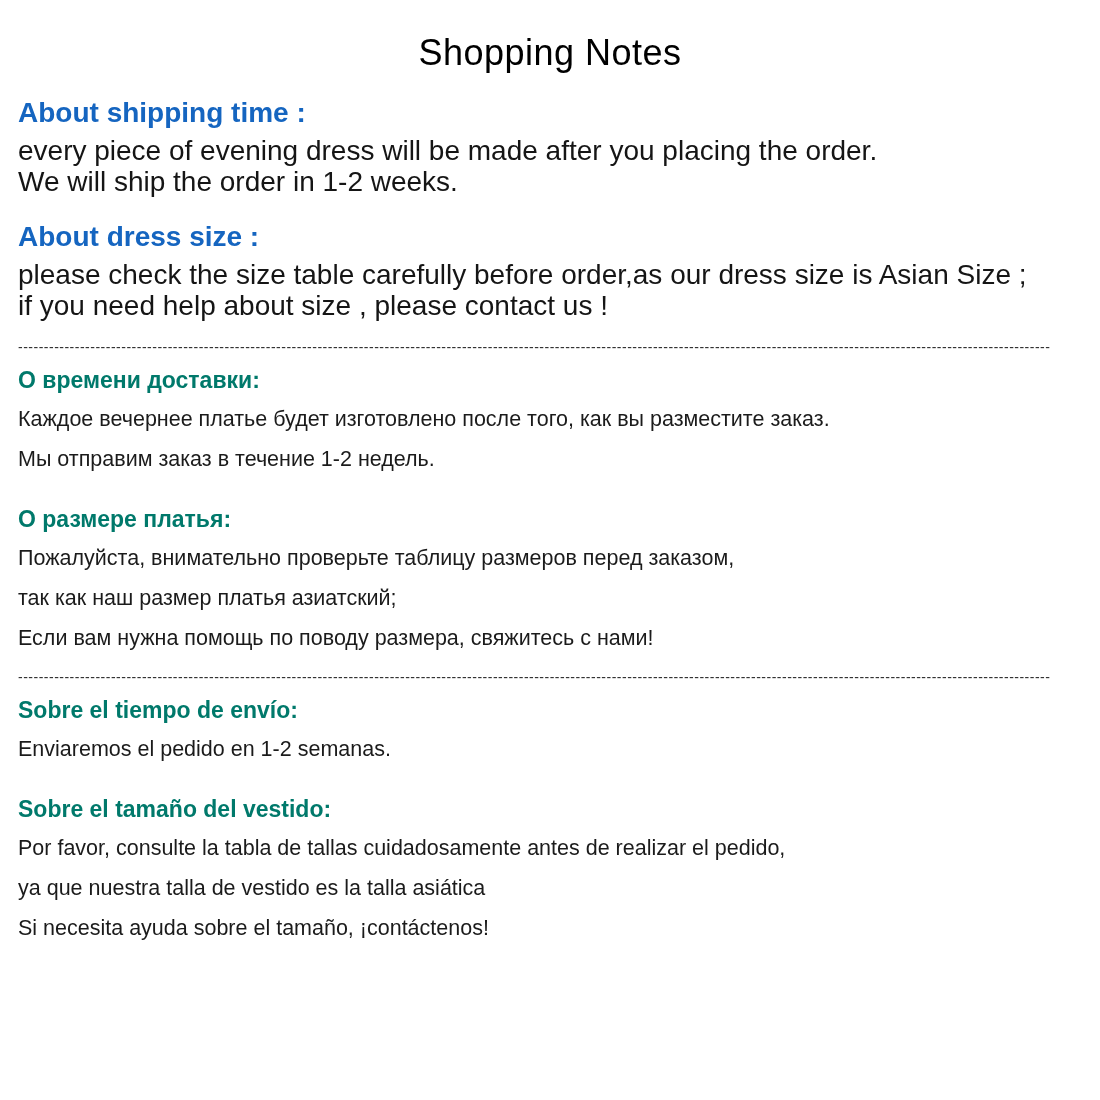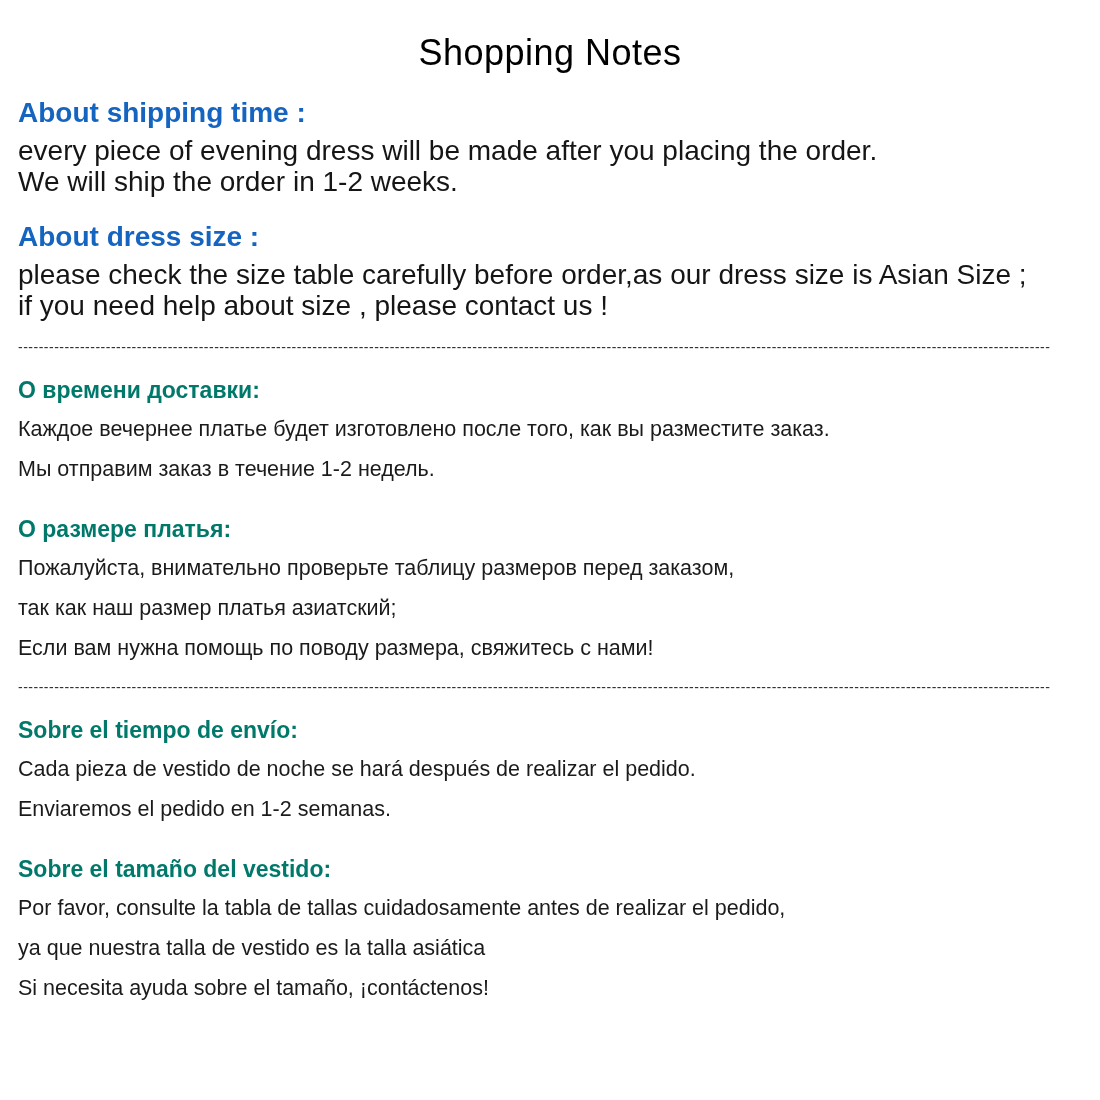--- a/index.html
+++ b/index.html
@@ -48,21 +48,21 @@
     letter-spacing: 0.5px;
     margin: 18px 0 12px 0;
   }
 
   
   .h-intl {
     color: #00796b;
     font-size: 23px;
     font-weight: 700;
     line-height: 27px;
-    margin: 22px 0 12px 0;
+    margin: 12px 0 12px 0;
   }
   .h-intl.gap-top { margin-top: 34px; }
   .intl-line {
     font-size: 21.5px;
     font-weight: 400;
     line-height: 26px;
     margin-bottom: 14px;
     color: #1b1b1b;
   }
 </style>
@@ -93,21 +93,20 @@
     <h2 class="h-intl gap-top">О размере платья:</h2>
     <p class="intl-line">Пожалуйста, внимательно проверьте таблицу размеров перед заказом,</p>
     <p class="intl-line">так как наш размер платья азиатский;</p>
     <p class="intl-line">Если вам нужна помощь по поводу размера, свяжитесь с нами!</p>
   </section>
 
   <div class="divider">--------------------------------------------------------------------------------------------------------------------------------------------------------------------------------------------------------</div>
 
   <section>
     <h2 class="h-intl">Sobre el tiempo de envío:</h2>
-    <p class="intl-line">Cada pieza de vestido de noche se hará después de realizar el pedido.</p>
     <p class="intl-line">Enviaremos el pedido en 1-2 semanas.</p>
 
     <h2 class="h-intl gap-top">Sobre el tamaño del vestido:</h2>
     <p class="intl-line">Por favor, consulte la tabla de tallas cuidadosamente antes de realizar el pedido,</p>
     <p class="intl-line">ya que nuestra talla de vestido es la talla asiática</p>
     <p class="intl-line">Si necesita ayuda sobre el tamaño, ¡contáctenos!</p>
   </section>
 
 </div>
 

